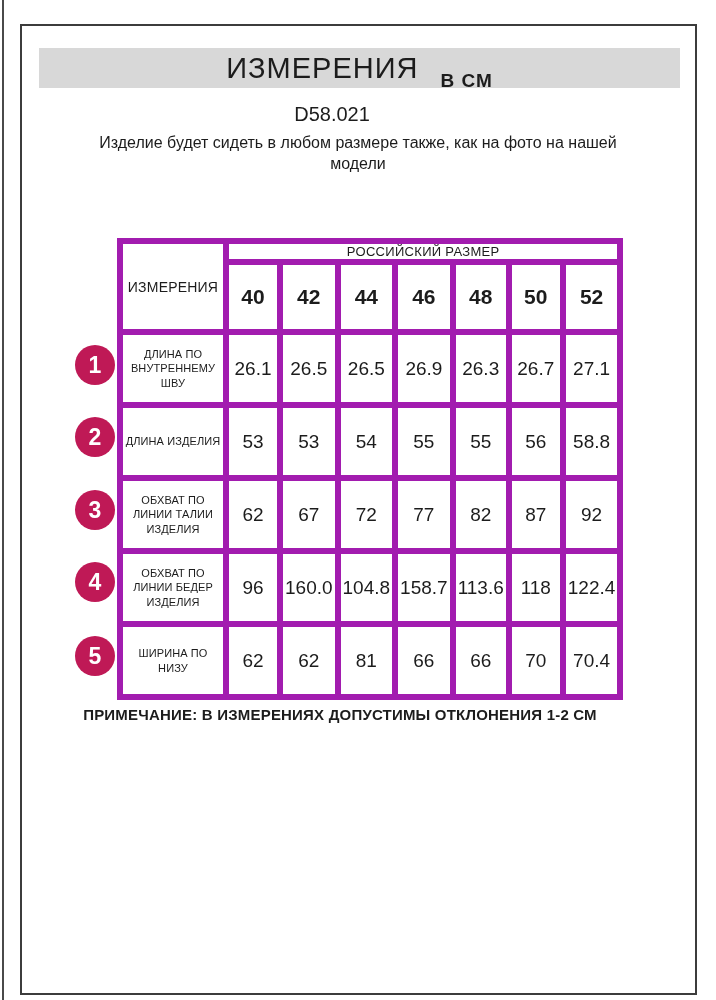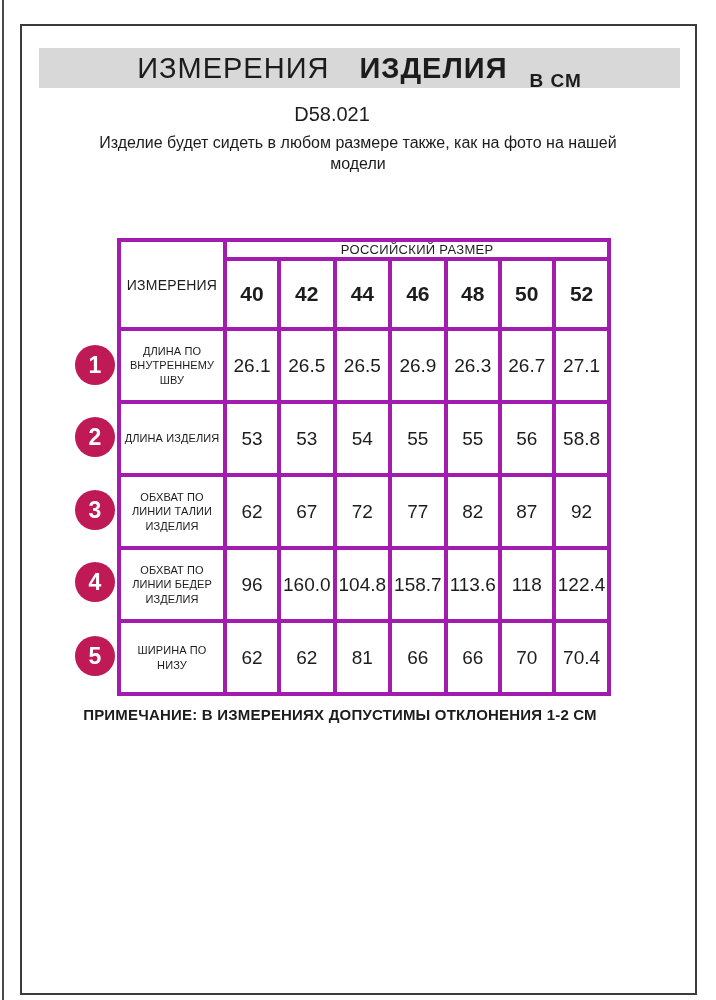--- a/index.html
+++ b/index.html
@@ -22,21 +22,21 @@
     font-size:20px;font-weight:400;
   }
   .subtitle{
     position:absolute;left:78px;top:133px;width:560px;text-align:center;
     font-size:16px;line-height:1.3;
   }
   .size-table{
     position:absolute;left:117px;top:238px;border-collapse:collapse;table-layout:fixed;
   }
   .size-table td{
-    border:4px solid #a21caf;text-align:center;vertical-align:middle;
+    border:6px solid #a21caf;text-align:center;vertical-align:middle;
     padding:0 2px;box-sizing:border-box;background:#fff;
   }
   td.meas-head{width:106px;font-size:14px;letter-spacing:.2px;}
   td.ru-size-head{height:18px;font-size:13px;letter-spacing:.3px;}
   td.size-cell{width:54px;height:70px;font-size:21px;font-weight:700;}
   td.row-label{height:73px;font-size:11px;line-height:1.3;letter-spacing:.1px;}
   td.row-val{font-size:19px;border-radius:16px;}
   .badge{
     position:absolute;left:75px;width:40px;height:40px;border-radius:50%;
     display:flex;align-items:center;justify-content:center;
@@ -48,21 +48,20 @@
   }
 </style>
 </head>
 <body>
 
 <div class="edge-line"></div>
 <div class="frame"></div>
 
 <div class="titlebar" style="background: rgb(216, 216, 216);">
   <span class="title-regular">ИЗМЕРЕНИЯ</span>
-  <span class="title-bold">ИЗДЕЛИЯ</span>
   <span class="title-unit">В СМ</span>
 </div>
 
 <div class="code">D58.021</div>
 <div class="subtitle">Изделие будет сидеть в любом размере также, как на фото на нашей модели</div>
 
 <table class="size-table">
   <tbody>
     <tr>
       <td class="meas-head" rowspan="2">ИЗМЕРЕНИЯ</td>

